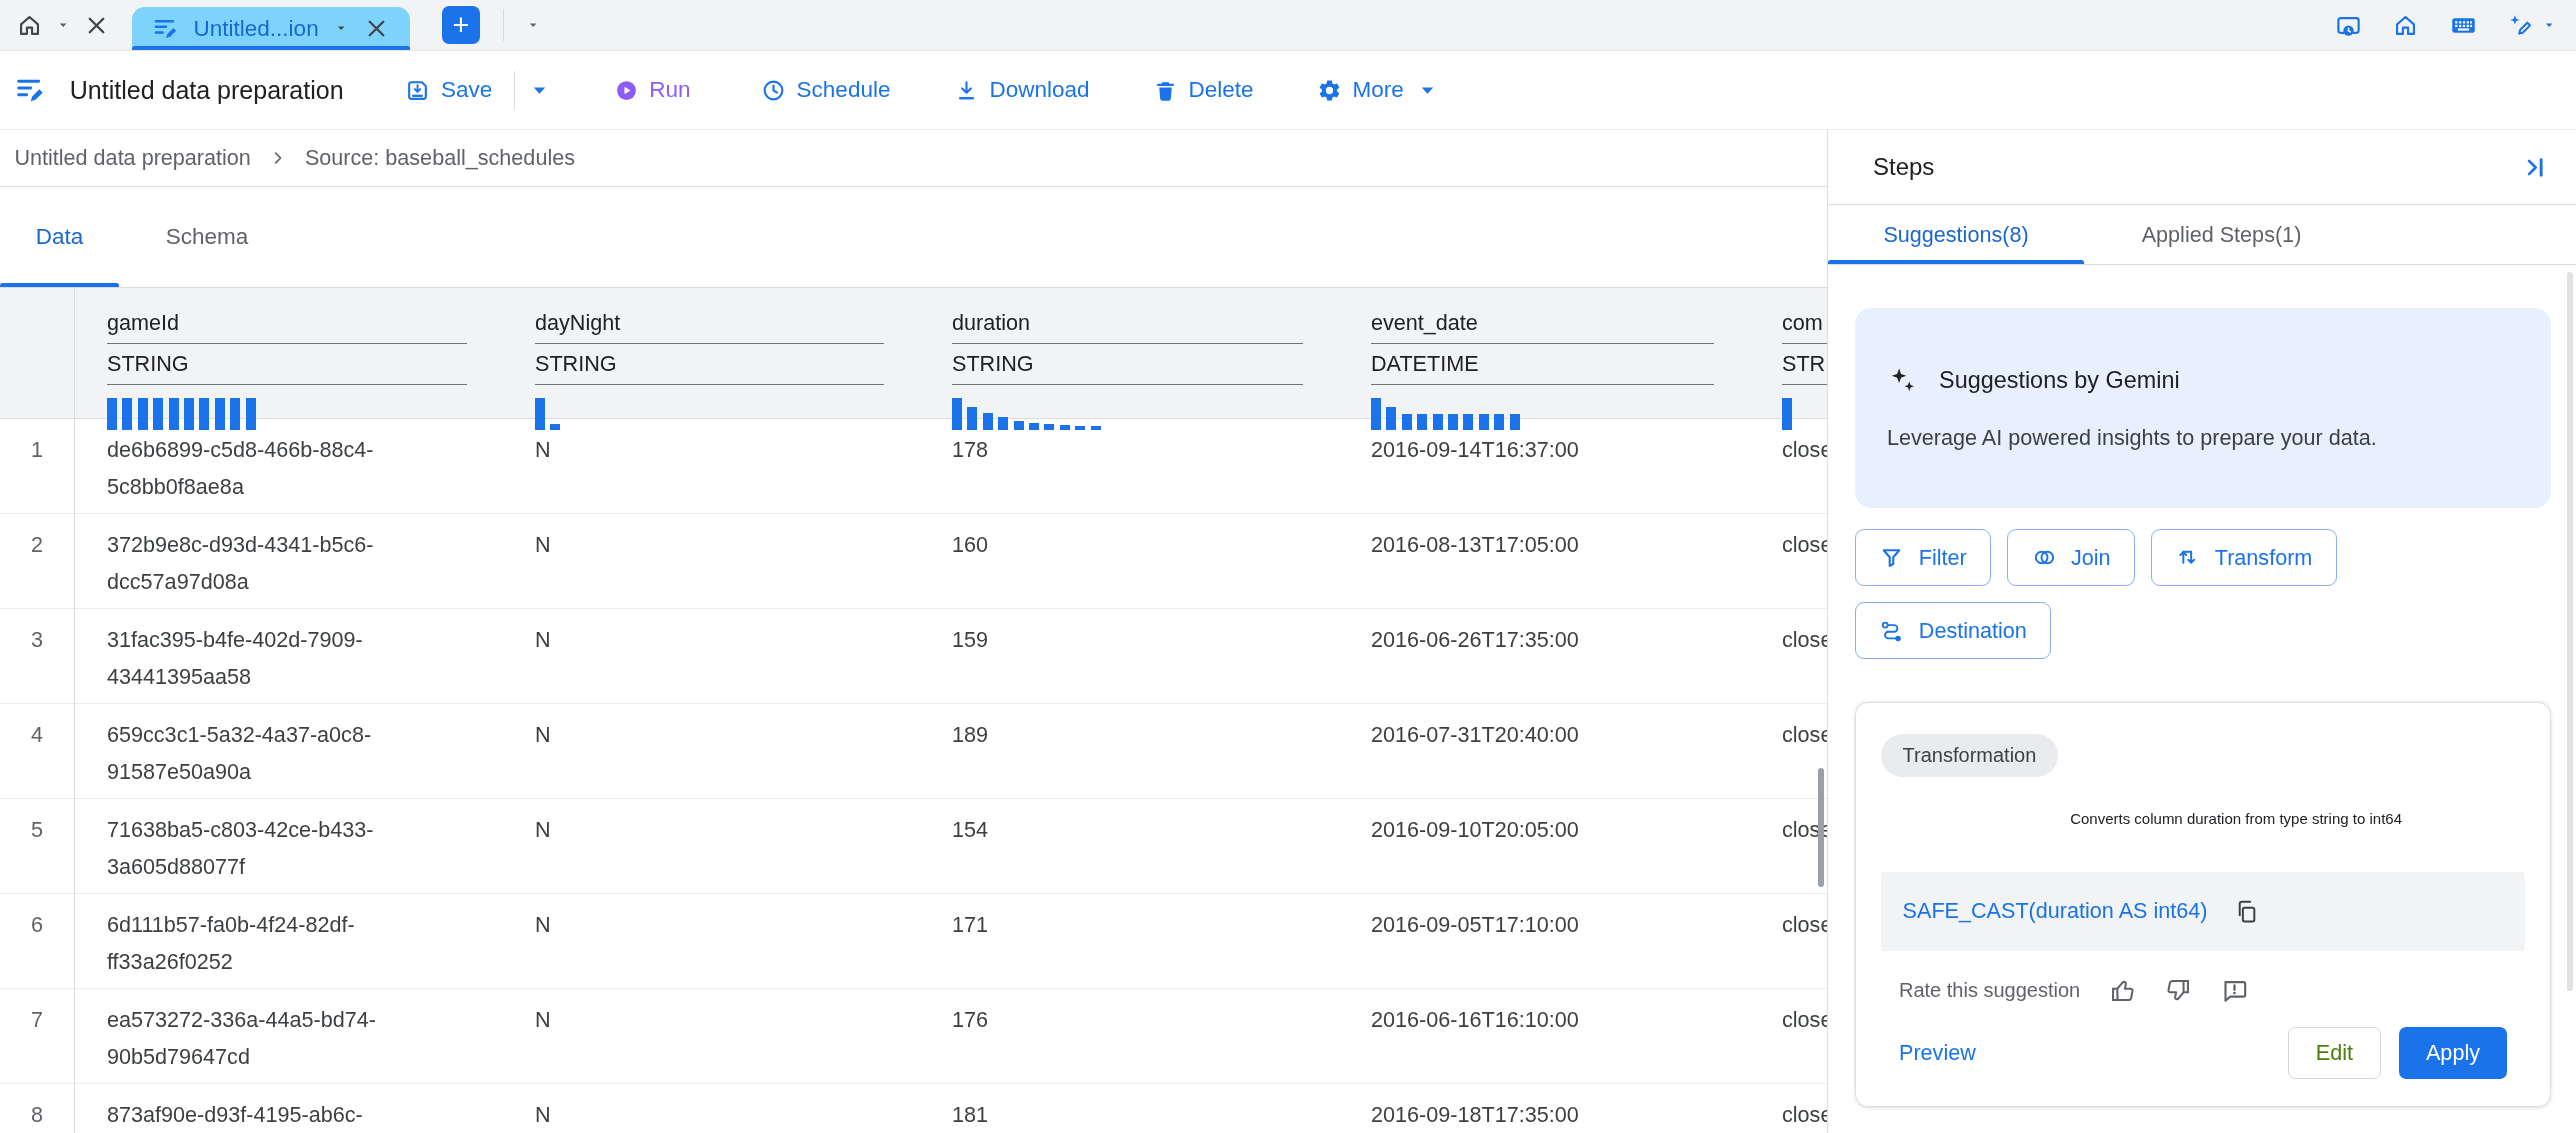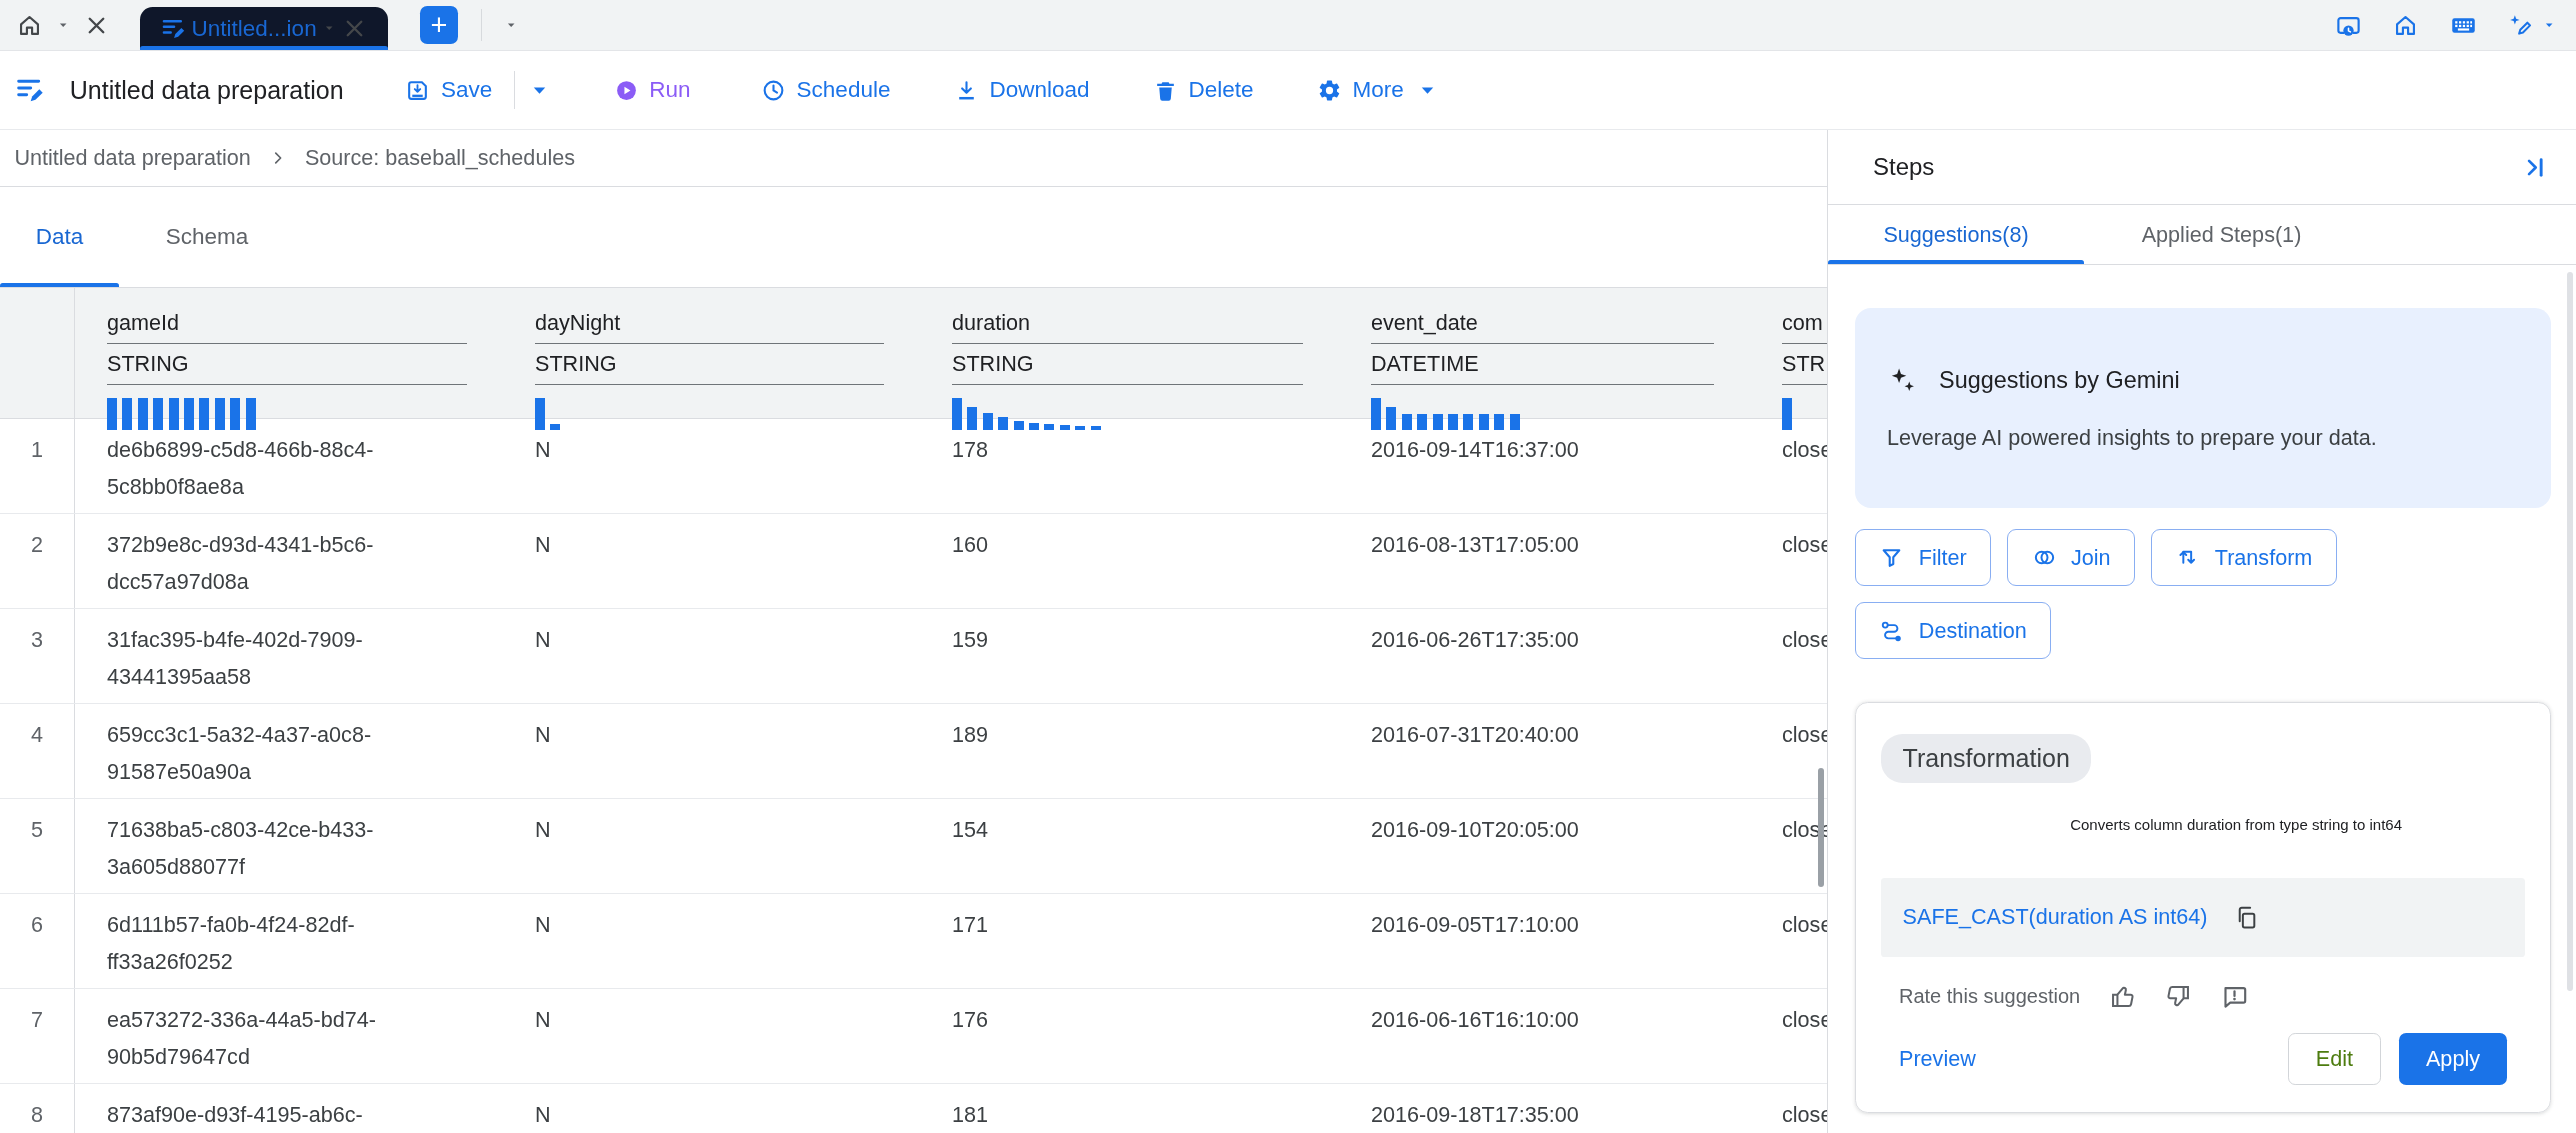--- a/index.html
+++ b/index.html
@@ -11,22 +11,22 @@
   .ic svg { width:100%; height:100%; }
   .ic.sm { width:18px; height:18px; }
   .ic.xs { width:14.4px; height:14.4px; }
   .blue { color:#1a73e8; }
   .gray { color:#44474a; } .mgray { color:#5f6368; }
 
   
   .tabbar { height:51px; background:#f1f3f4; display:flex; align-items:center; padding-left:16px;
     border-bottom:0.9px solid #e3e5e8; }
   .tb-group { display:flex; align-items:center; gap:12.6px; }
-  .active-tab { align-self:flex-end; height:43px; background:#0f172a; border-radius:12.6px 12.6px 0 0;
-    display:flex; align-items:center; gap:5px; padding:0 20px; margin-left:30px; position:relative; }
+  .active-tab { align-self:flex-end; height:43px; background:#7dd3fc; border-radius:12.6px 12.6px 0 0;
+    display:flex; align-items:center; gap:15px; padding:0 20px; margin-left:22px; position:relative; }
   .active-tab::after { content:""; position:absolute; left:0; right:0; bottom:0; height:3.6px;
     background:#1a73e8; border-radius:2.7px 2.7px 0 0; }
   .active-tab .tab-label { color:#1967d2; font-size:22.5px; white-space:nowrap; }
   .add-tab { width:38px; height:38px; margin-left:32px; border:none; border-radius:7.2px; background:#1a73e8;
     color:#fff; font-size:29px; line-height:1; display:flex; align-items:center; justify-content:center; cursor:pointer; }
   .tb-div { width:0.9px; height:32px; background:#d7dadd; margin-left:23.4px; }
   .tb-right { margin-left:auto; display:flex; align-items:center; gap:30.5px; padding-right:20px; }
 
   
   .toolbar { height:79px; background:#fff; display:flex; align-items:center; padding-left:14.4px;
@@ -96,21 +96,21 @@
   .gc-body { margin-top:29px; font-size:21.6px; color:#3c4043; }
 
   .action-row { margin-top:21.6px; display:flex; flex-wrap:wrap; gap:16px; width:593px; }
   .act-btn { height:57px; display:inline-flex; align-items:center; gap:14.4px; padding:0 23.4px;
     border:1.8px solid #89aef2; border-radius:9px; background:#fff; color:#1a73e8;
     font-size:21.6px; font-weight:500; font-family:inherit; cursor:pointer; }
   .act-btn .ic { width:25px; height:25px; }
 
   .suggestion-card { margin-top:43px; border:0.9px solid #dadce0; border-radius:12.6px;
     padding:30.5px 25px 23.4px; box-shadow:0 0.9px 3.6px rgba(60,64,67,.18); }
-  .chip { display:inline-block; background:#e9ebef; color:#3c4043; font-size:25px;
+  .chip { display:inline-block; background:#e9ebef; color:#3c4043; font-size:20px;
     border-radius:21.6px; padding:10px 21.6px; }
   .desc { margin-top:25px; font-size:15px; color:#202124; line-height:34px; width:521px;text-align:right; }
   .codebox { margin-top:36px; background:#f1f3f4; border-radius:3.6px; height:79px;
     display:flex; align-items:center; padding:0 21.6px; gap:27px; }
   .code { color:#1a73e8; font-size:21.6px; }
   .copy-ic { width:25px; height:25px; color:#3c4043; cursor:pointer; }
   .rate-row { margin-top:26px; display:flex; align-items:center; gap:29px; padding-left:18px;
     color:#5f6368; font-size:20px; }
   .rate-row .ic { width:27px; height:27px; color:#5f6368; cursor:pointer; }
   .card-footer { margin-top:23.4px; display:flex; align-items:center; padding:0 18px 3.6px; }

